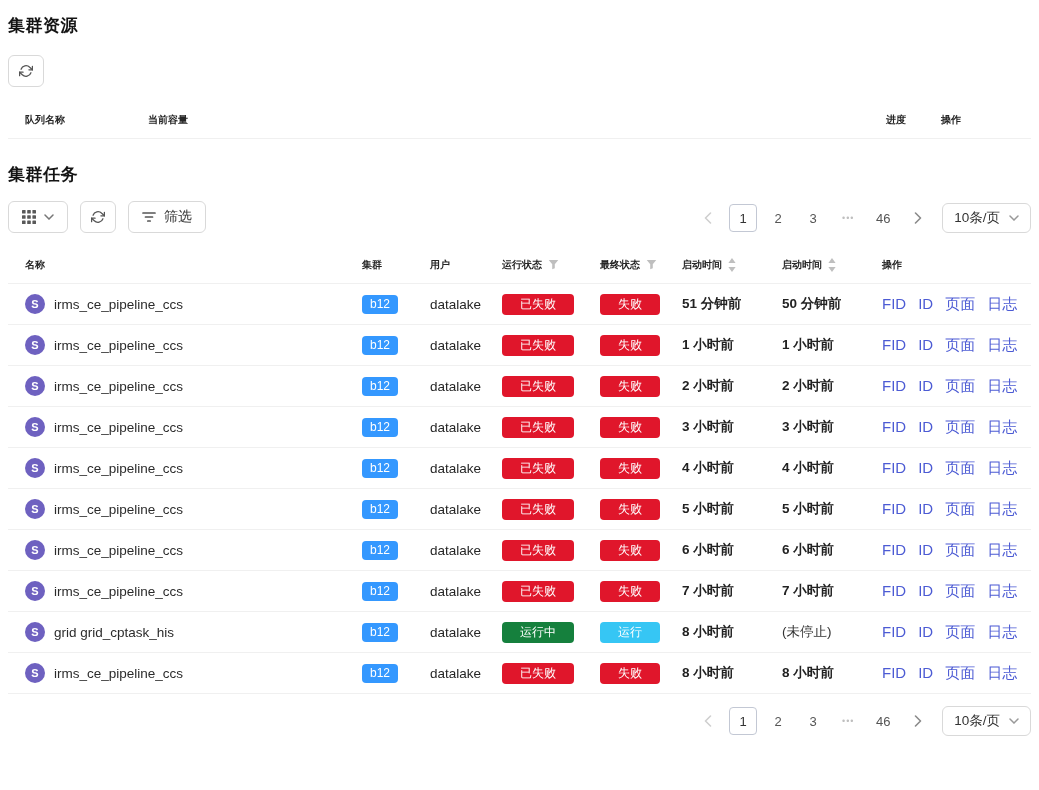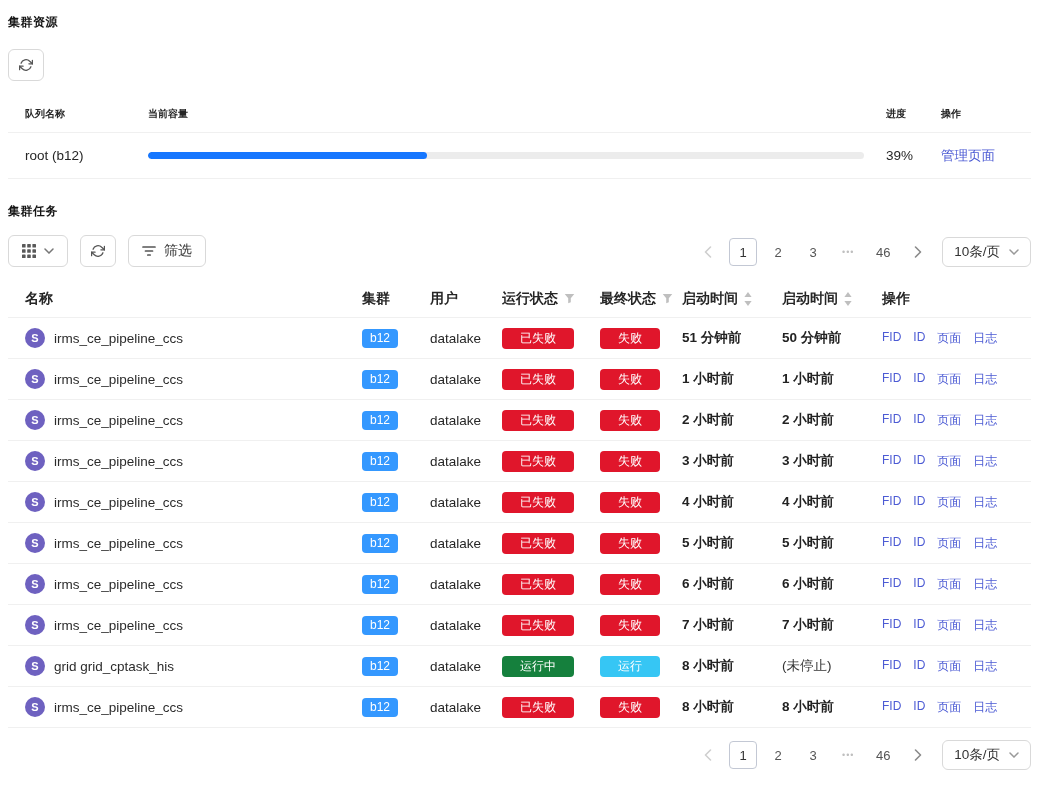--- a/index.html
+++ b/index.html
@@ -4,21 +4,21 @@
 <style>
   * { margin:0; padding:0; box-sizing:border-box; }
   html,body { background:#fff; }
   body {
     width:1039px; height:790px; overflow:hidden;
     font-family:"Liberation Sans","DejaVu Sans",sans-serif;
     color:#262626; font-size:13.5px;
   }
   .page { padding:14px 8px 0 8px; }
 
-  .section-title { font-size:12px; font-weight:700; color:#141414; letter-spacing:.5px; }
+  .section-title { font-size:17px; font-weight:700; color:#141414; letter-spacing:.5px; }
 
   
   .icon-btn {
     width:36px; height:32px; border:1px solid #d9d9d9; border-radius:6px;
     background:#fff; display:inline-flex; align-items:center; justify-content:center;
     cursor:pointer;
   }
   .btn {
     height:32px; border:1px solid #d9d9d9; border-radius:6px; background:#fff;
     display:inline-flex; align-items:center; gap:8px; padding:0 13px;
@@ -64,41 +64,41 @@
   }
 
   
   .task-table { margin-top:13px; }
   .task-grid {
     display:grid;
     grid-template-columns:337px 68px 72px 98px 82px 100px 100px 1fr;
     align-items:center; padding-left:17px;
   }
   .t-header { height:38px; border-bottom:1px solid #f0f0f0; }
-  .hcell { display:flex; align-items:center; gap:6px; font-size:14px; font-weight:600; color:#262626; }
+  .hcell { display:flex; align-items:center; gap:6px; font-size:10px; font-weight:600; color:#262626; }
   .trow { height:41px; border-bottom:1px solid #f0f0f0; font-size:13.5px; }
   .name-cell { display:flex; align-items:center; gap:9px; }
   .avatar {
     width:20px; height:20px; border-radius:50%; background:#6e61c0; color:#fff;
     font-size:11px; font-weight:700; display:inline-flex; align-items:center; justify-content:center;
     flex:0 0 auto;
   }
   .task-name { color:#2b2b2b; }
   .tag {
     display:inline-block; padding:3px 18px; border-radius:4px;
     font-size:12px; line-height:1.25; color:#fff; white-space:nowrap;
   }
   .tag-cluster { background:#3498ff; padding:2px 8px; }
   .tag-failed  { background:#e0162b; }
   .tag-running { background:#15803d; }
   .tag-run     { background:#36c6f4; }
   .time-cell { font-weight:600; color:#222; }
   .time-cell.muted-normal { font-weight:400; color:#333; }
   .actions-cell { display:flex; gap:12px; }
-  .action-link { color:#4c5bd4; text-decoration:none; font-size:12px; cursor:pointer; white-space:nowrap; }
+  .action-link { color:#4c5bd4; text-decoration:none; font-size:15px; cursor:pointer; white-space:nowrap; }
 
   .bottom-pager { display:flex; justify-content:flex-end; align-items:center; gap:10px; margin-top:12px; }
 
   svg { display:block; }
 </style>
 </head>
 <body>
 
 <div class="page">
 
@@ -116,30 +116,20 @@
         </span>
       </button>
     </div>
 
     <div class="res-table">
       <div class="res-grid res-header">
         <div>队列名称</div>
         <div>当前容量</div>
         <div>进度</div>
         <div>操作</div>
-      </div>
-      <div class="res-grid res-row">
-        <div>root (b12)</div>
-        <div class="progress-wrap">
-          <div class="progress-track">
-            <div class="progress-fill" style="width: 39%;"></div>
-          </div>
-        </div>
-        <div>39%</div>
-        <div><a class="link">管理页面</a></div>
       </div>
     </div>
   </section>
 
   <section>
     <h2 class="section-title tasks-title">集群任务</h2>
 
     <div class="toolbar">
       <button class="btn">
         <span>

